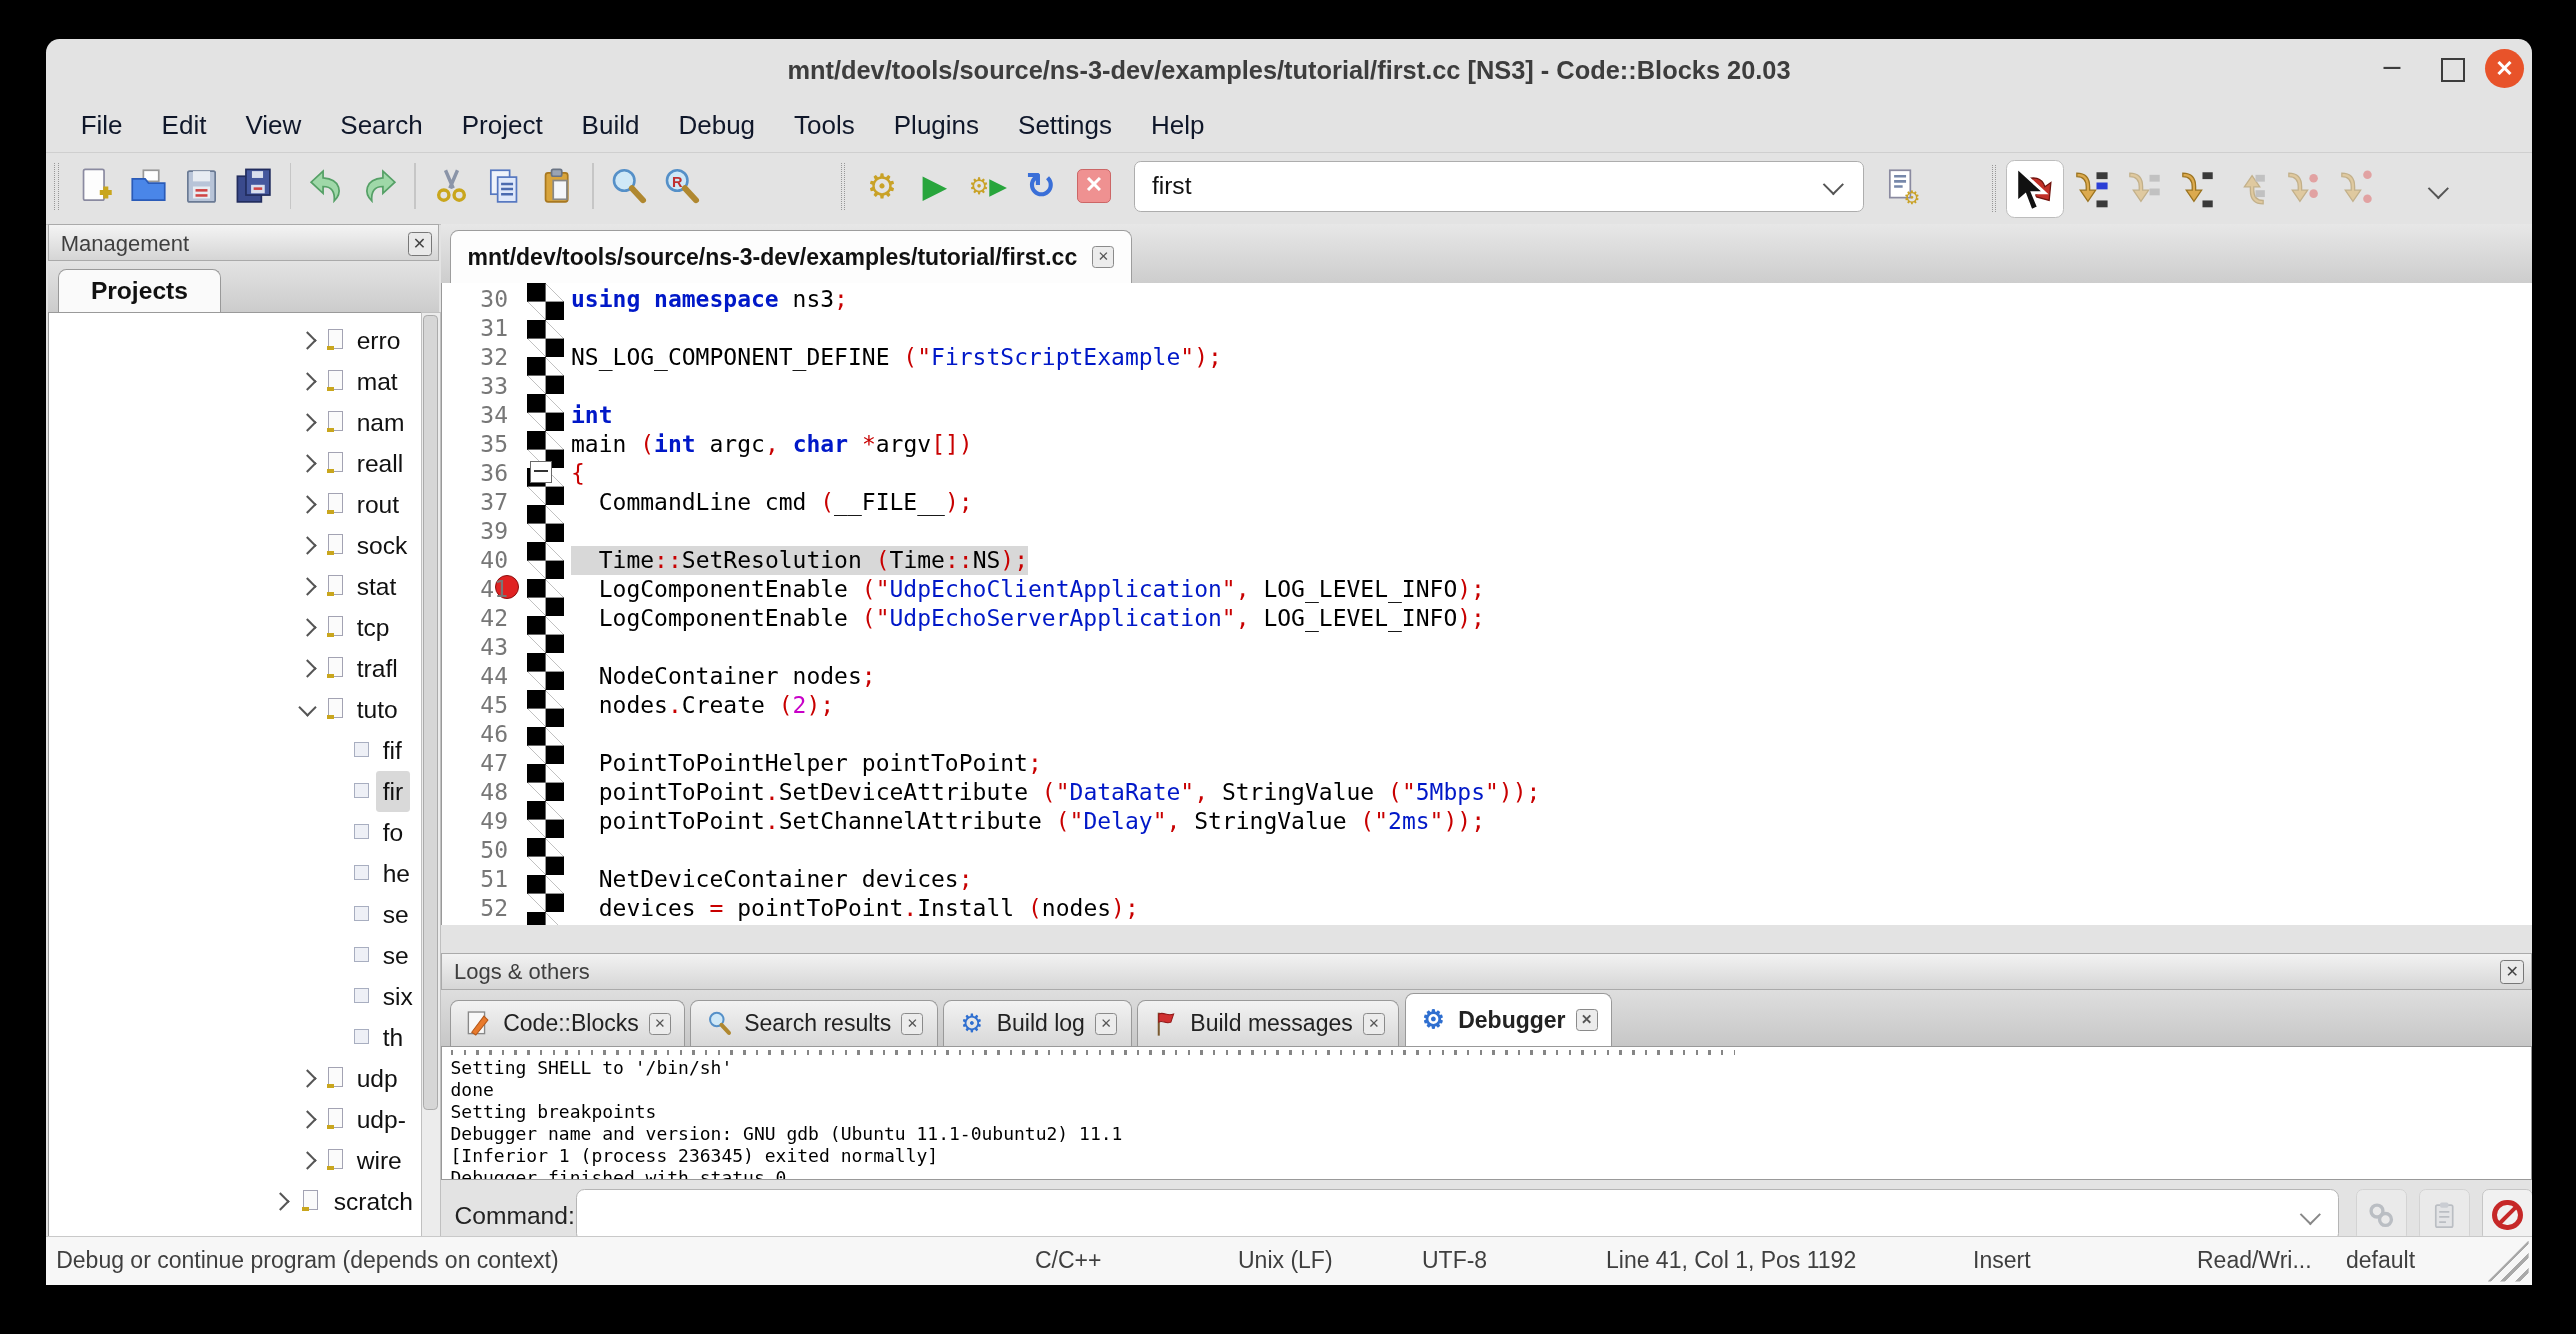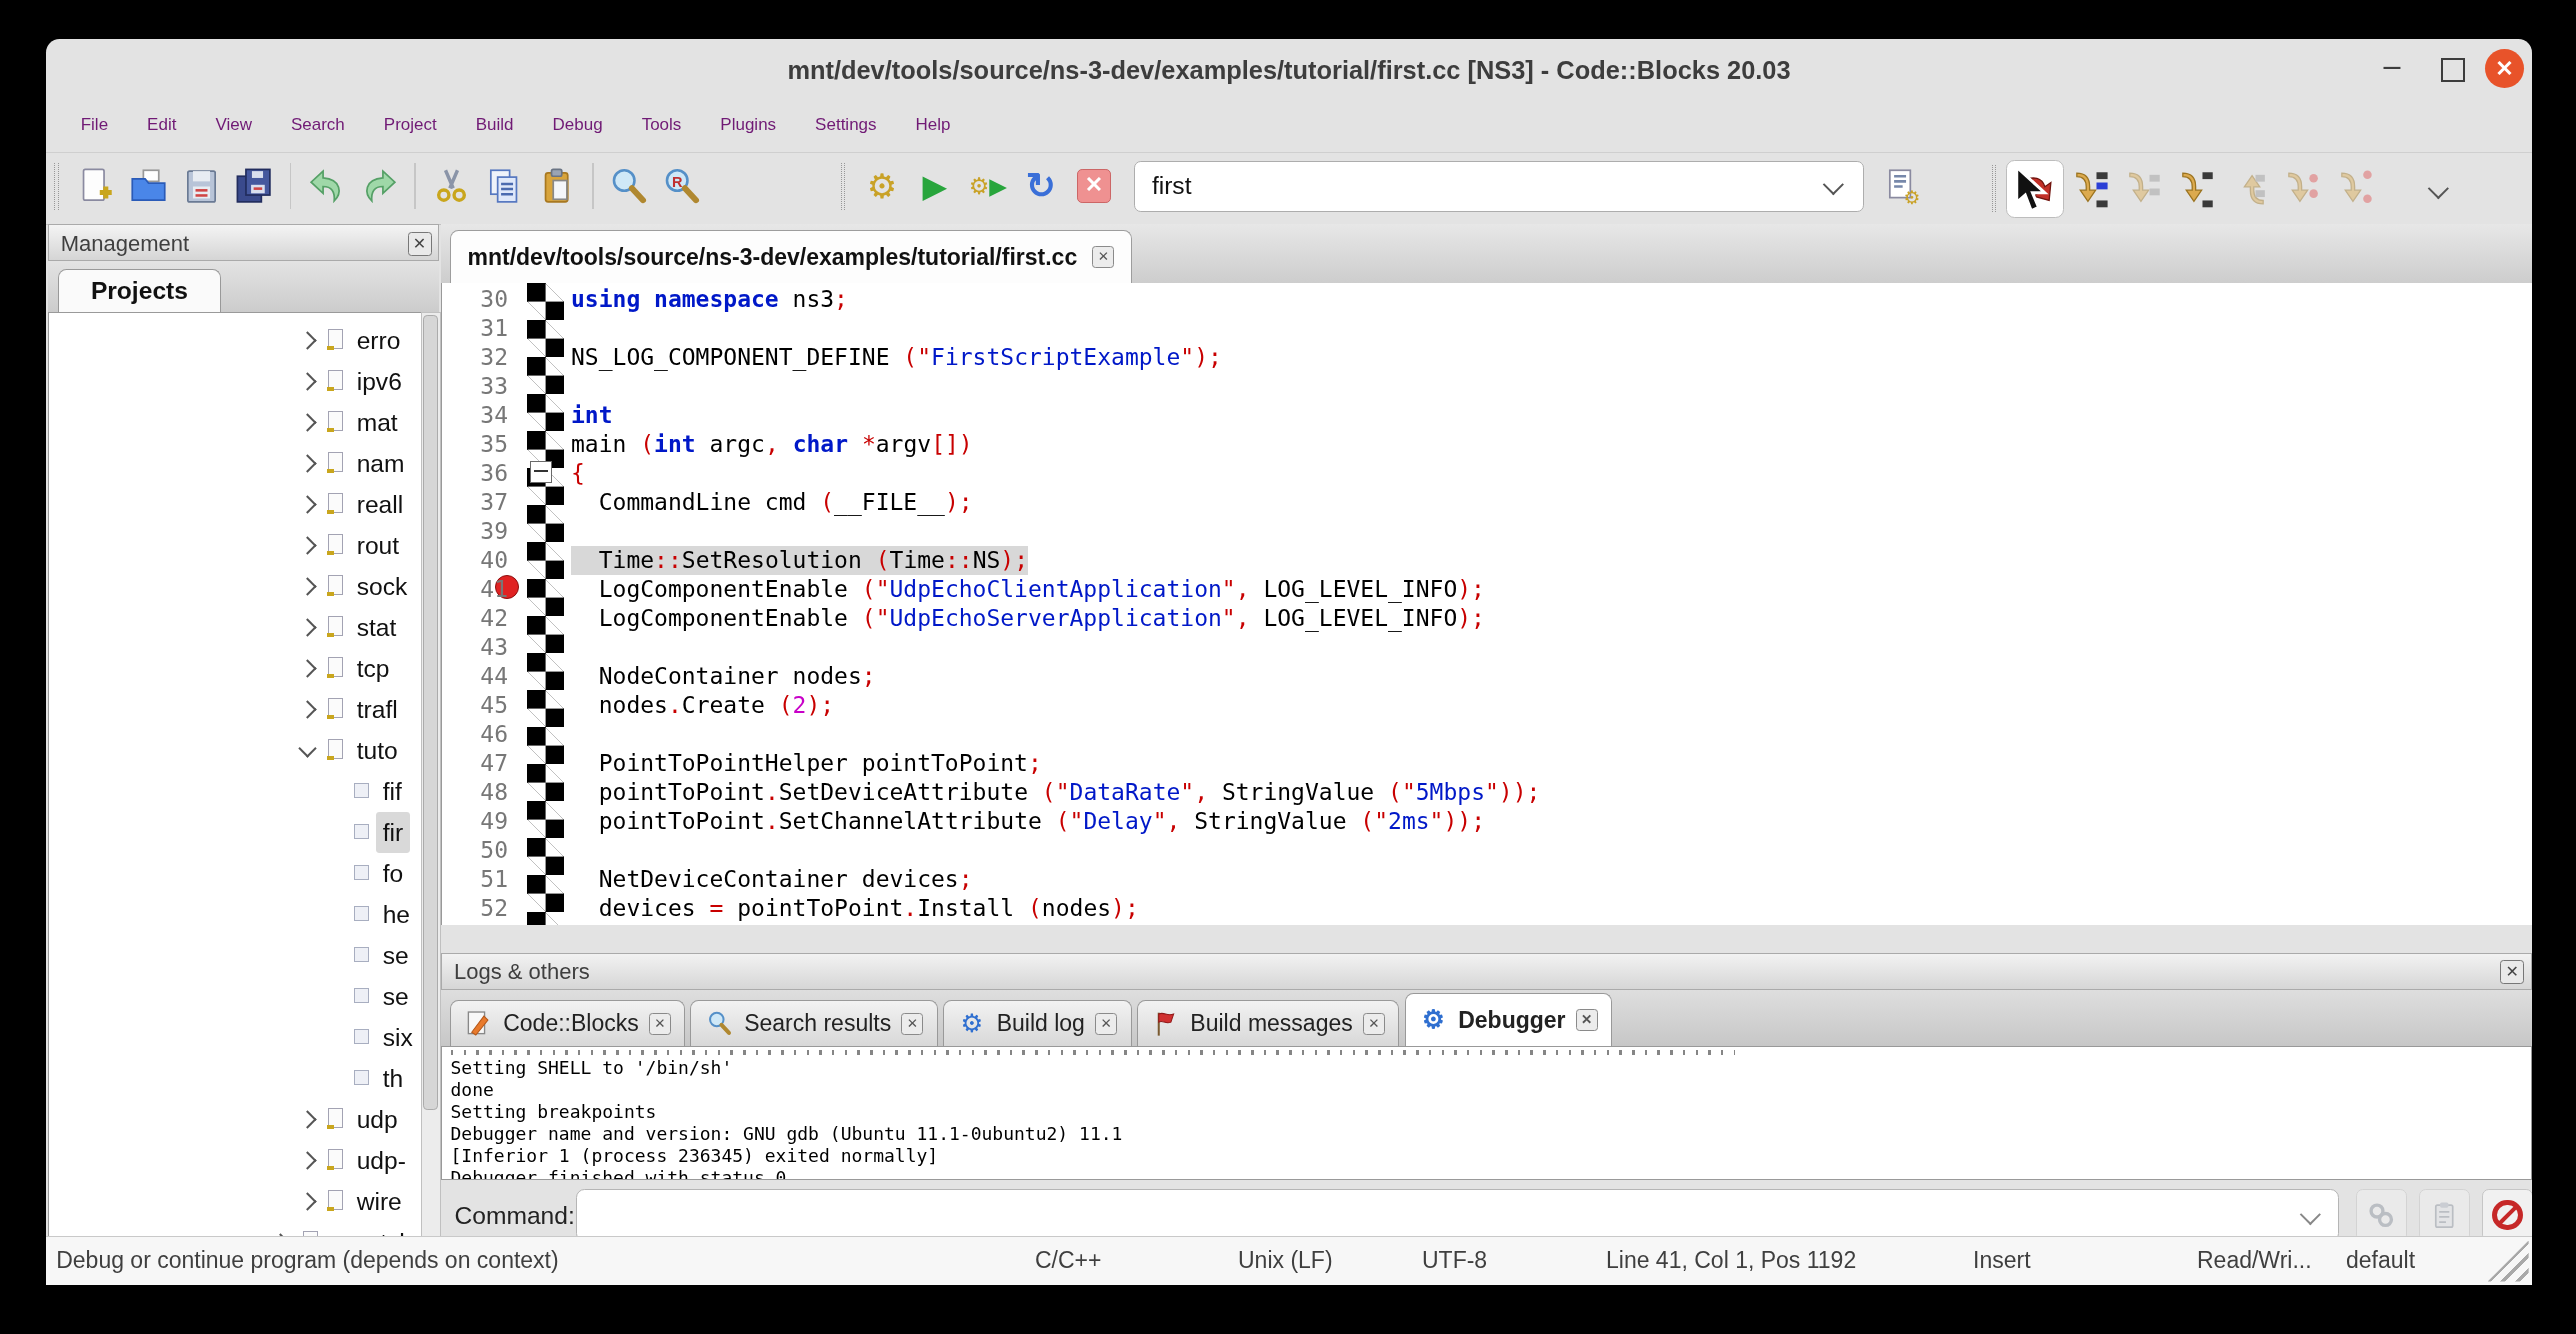--- a/index.html
+++ b/index.html
@@ -11,21 +11,21 @@
   .titlebar{position:absolute;left:0;top:0;right:0;height:59px;}
   .wtitle{position:absolute;left:0;right:0;top:0;height:59px;line-height:63px;text-align:center;
           font-size:25.4px;font-weight:bold;color:#3d3d3d;}
   .btn-min{position:absolute;left:2329px;top:12px;width:34px;height:34px;color:#3d3d3d;
            font-size:30.5px;line-height:29px;text-align:center;}
   .btn-max{position:absolute;left:2395px;top:18.6px;width:20.3px;height:20.3px;border:2.5px solid #3d3d3d;}
   .btn-close{position:absolute;left:2439px;top:10.2px;width:39px;height:39px;border-radius:50%;
              background:#e8532a;color:#fff;font-size:22px;font-weight:bold;text-align:center;line-height:39px;}
   
   .menubar{position:absolute;left:0;top:59px;right:0;height:54px;display:flex;align-items:center;padding-left:15.2px;}
-  .mitem{padding:0 19.5px;font-size:17px;color:#701a75;text-align:center;}
+  .mitem{padding:0 19.5px;font-size:26px;color:#0f172a;text-align:center;}
   
   .toolbar{position:absolute;left:0;top:113px;right:0;height:71px;border-top:0.8px solid #cfcfcf;
            border-bottom:1.7px solid #c2c2c2;background:#e3e3e3;}
   .tsec{position:absolute;top:6.8px;display:flex;align-items:center;}
   .grip{width:2.5px;height:47px;border-left:1.7px dotted #979797;border-right:1.7px dotted #979797;margin:0 10.2px 0 1.7px;}
   .tbtn{width:53px;height:53px;display:flex;align-items:center;justify-content:center;position:relative;}
   .tbtn.dis{opacity:.45;}
   .tbtn.hov{background:#fff;border:1.7px solid #bdbdbd;border-radius:8.5px;width:56px;height:56px;}
   .tsep{width:1.7px;height:46px;background:#c6c6c6;margin:0 8.5px;}
   .combo{width:728px;height:49px;background:#fff;border:1.7px solid #adadad;border-radius:6.8px;margin:0 13.5px;
@@ -322,25 +322,20 @@
     </div>
     <div class="ptabrow">
       <div class="ptab">Projects</div>
     </div>
     <div class="ptree" id="ptree">
         <div style="height: 6.8px;"></div>
         <div class="trow">
           <span class="chR" style="left: 252px;"></span>
           <span class="pg" style="left: 279px;"></span>
           <span class="tlabel" style="left: 308px;">erro</span>
-        </div>
-        <div class="trow">
-          <span class="chR" style="left: 252px;"></span>
-          <span class="pg" style="left: 279px;"></span>
-          <span class="tlabel" style="left: 308px;">ipv6</span>
         </div>
         <div class="trow">
           <span class="chR" style="left: 252px;"></span>
           <span class="pg" style="left: 279px;"></span>
           <span class="tlabel" style="left: 308px;">mat</span>
         </div>
         <div class="trow">
           <span class="chR" style="left: 252px;"></span>
           <span class="pg" style="left: 279px;"></span>
           <span class="tlabel" style="left: 308px;">nam</span>

